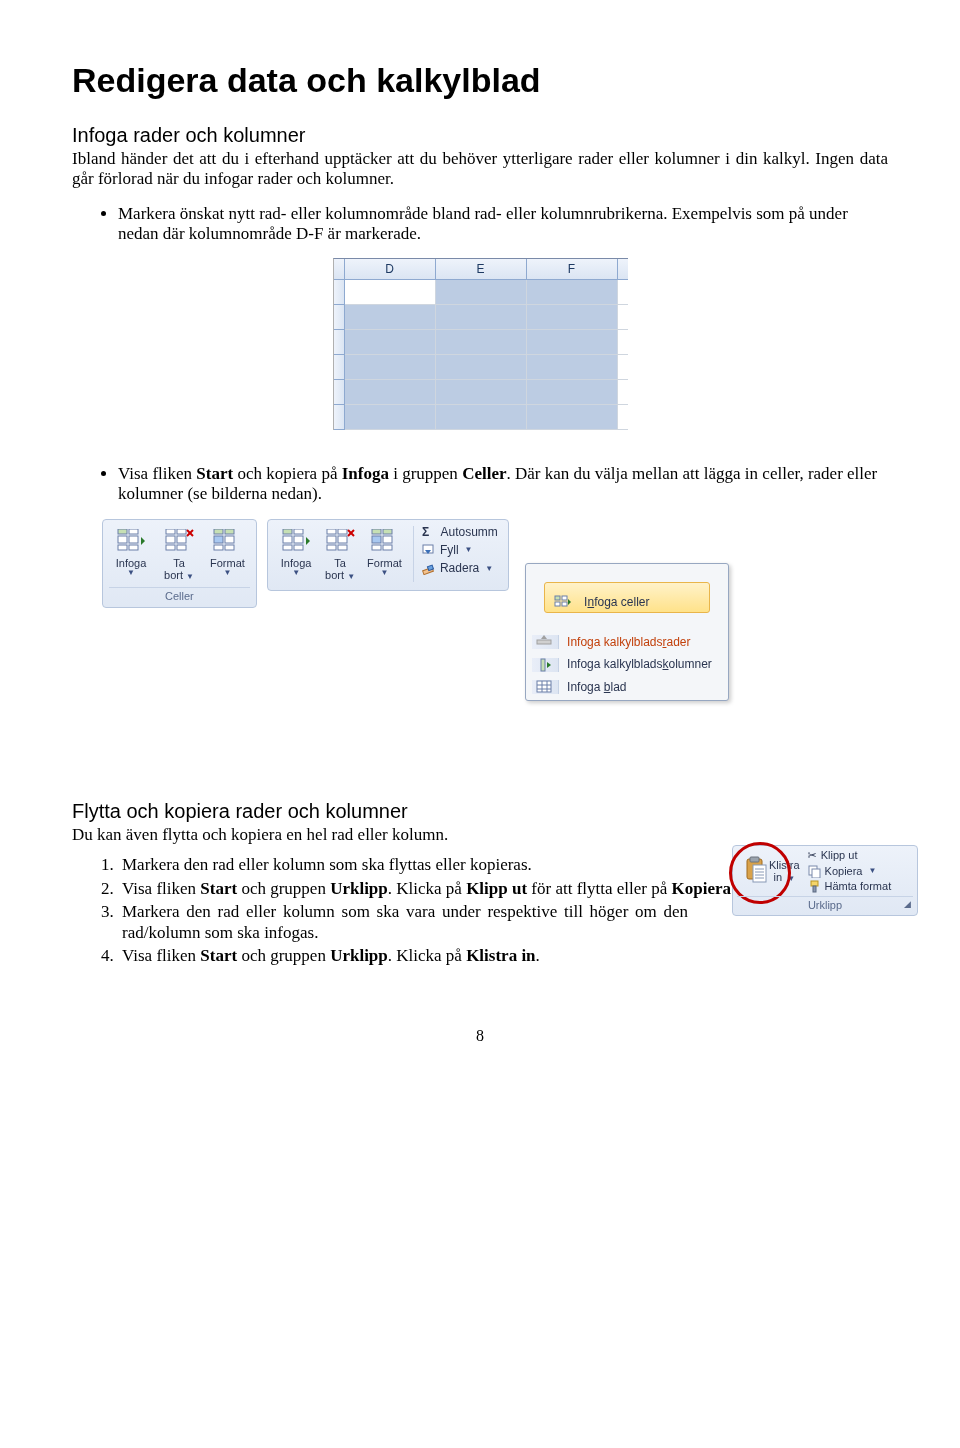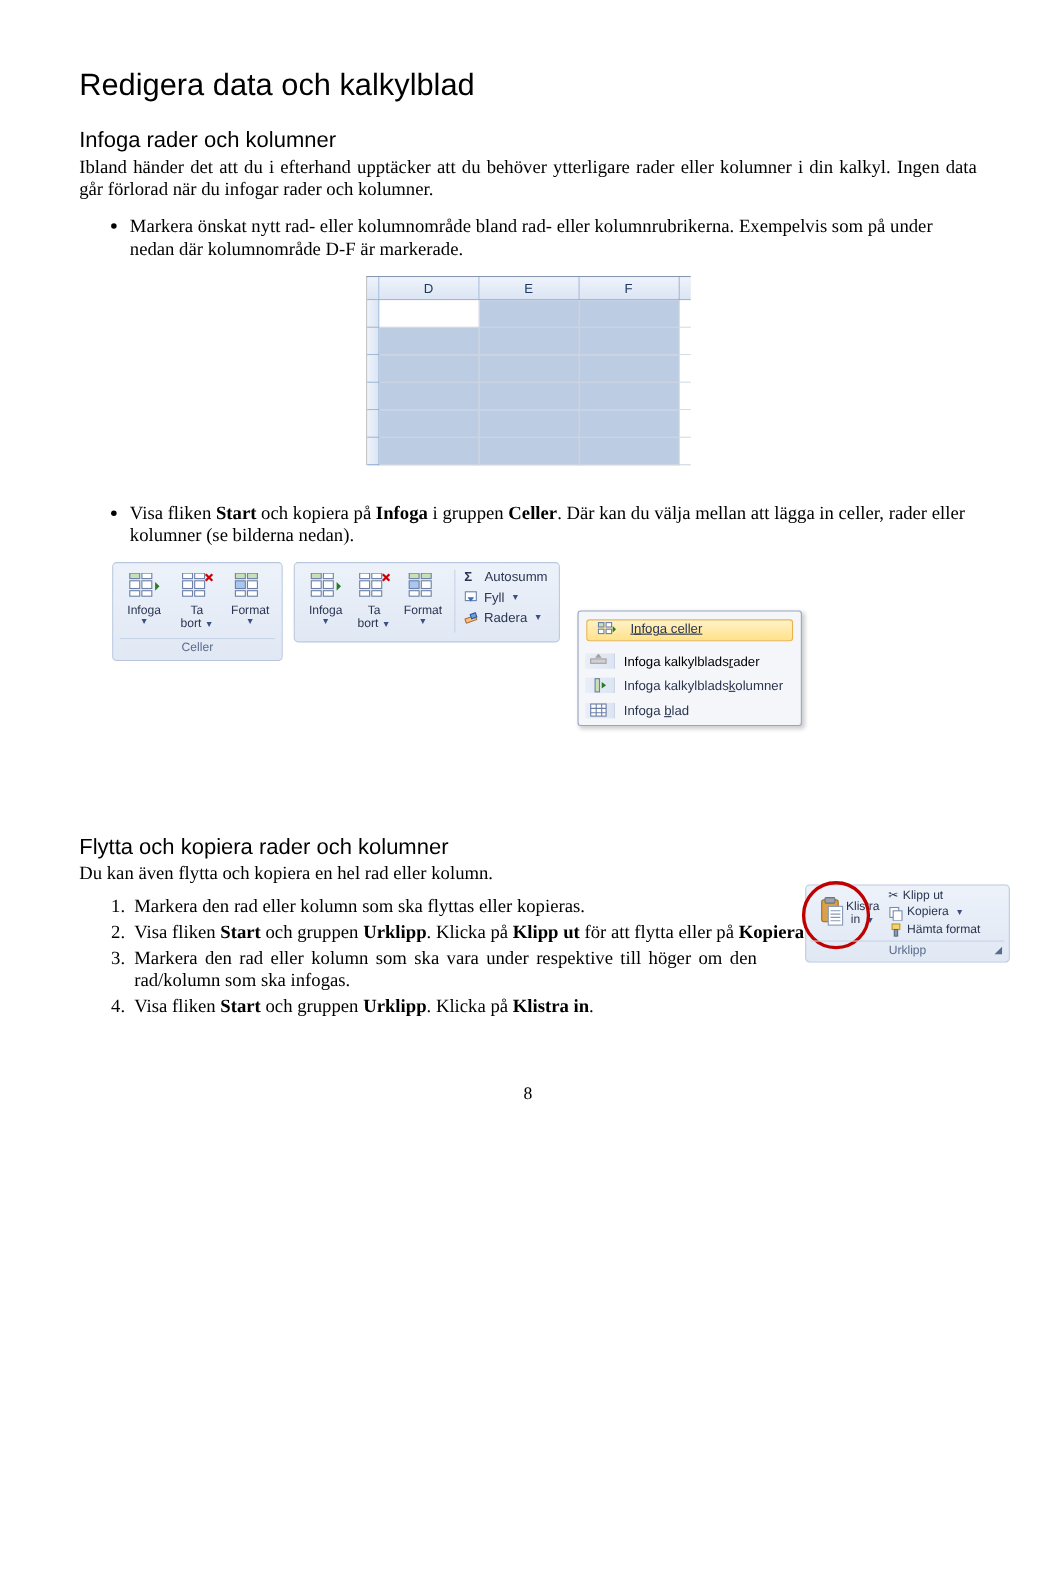--- a/index.html
+++ b/index.html
@@ -8,22 +8,22 @@
     font-family: "Times New Roman", Times, serif;
     font-size: 17px;
     color: #000;
     background: #fff;
     width: 960px;
     box-sizing: border-box;
     line-height: 1.2;
   }
   h1 {
     font-family: Arial, Helvetica, sans-serif;
-    font-weight: normal;
-    font-size: 28px;
+    font-weight: bold;
+    font-size: 34px;
     margin: 0 0 22px 0;
   }
   h2 {
     font-family: Arial, Helvetica, sans-serif;
     font-weight: normal;
     font-size: 20px;
     margin: 0 0 2px 0;
   }
   p.intro {
     margin: 0 0 14px 0;
@@ -133,25 +133,24 @@
   }
   .dditem {
     display:flex; align-items:center;
     padding: 4px 16px 4px 6px;
     gap: 8px;
   }
   .dditem.hl {
     background: linear-gradient(#fff2c9,#ffe28a);
     border: 1px solid #e9b54a;
     border-radius: 3px;
-    margin: 7px;
-    padding: 0 15px 3px 5px;
-    text-decoration: underline;
-  }
-  .dditem.disabled { color: #000000; }
+    margin: 18px;
+    padding: 12px 15px 3px 5px;
+  }
+  .dditem.disabled { color: #c2410c; }
   .dd-iconcell {
     width:26px; display:flex; justify-content:center;
   }
   .dd-iconcol {
     background: linear-gradient(90deg,#e9eef8,#dde5f2);
     border-right: 1px solid #c7d3e6;
   }
   .dditem .u { text-decoration: underline; }
 
   .ribbon-right {

